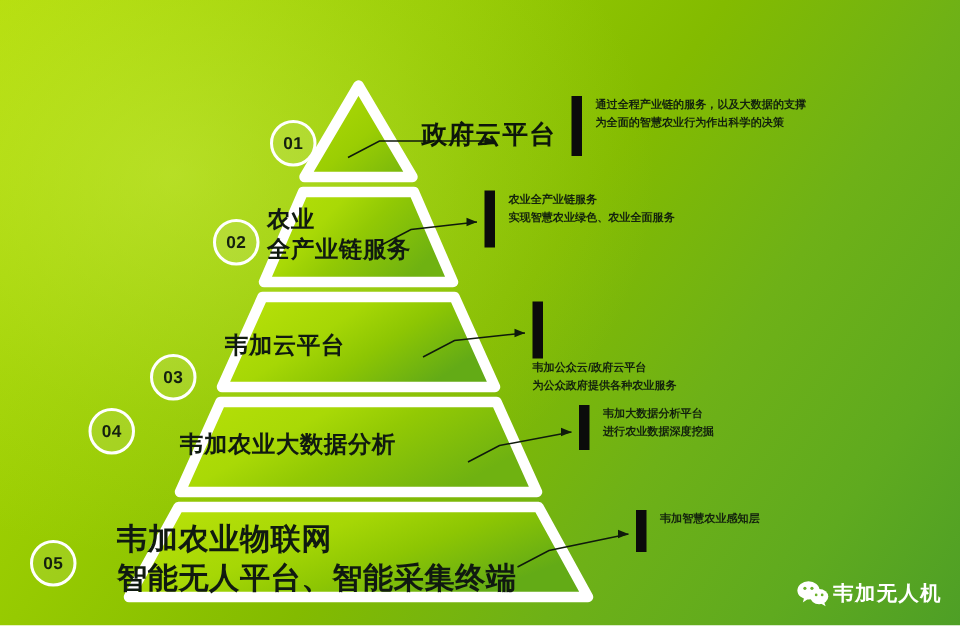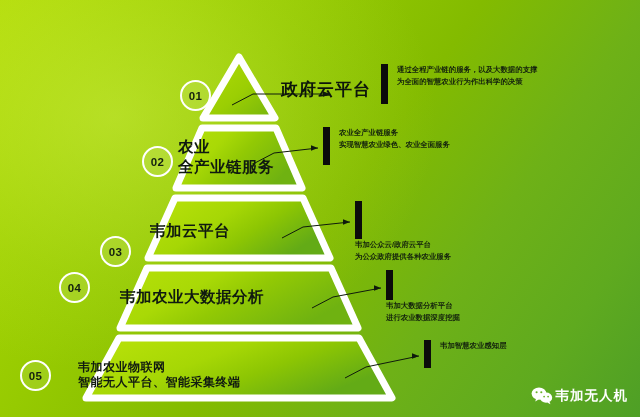--- a/index.html
+++ b/index.html
@@ -57,21 +57,21 @@
     line-height: 1.28;
     white-space: nowrap;
     letter-spacing: 0.5px;
     pointer-events: none;
   }
   .tier-caption .l2 { display: block; }
 
   #cap-2 { left: 178px; top: 137px; width: 160px; font-size: 15.5px; }
   #cap-3 { left: 150px; top: 221px; width: 215px; font-size: 15.5px; }
   #cap-4 { left: 120px; top: 287px; width: 275px; font-size: 15.5px; }
-  #cap-5 { left:  78px; top: 360px; width: 355px; font-size: 12px; }
+  #cap-5 { left:  78px; top: 348px; width: 355px; font-size: 20px; }
 
   
   .badge {
     position: absolute;
     width: 27px;
     height: 27px;
     border-radius: 50%;
     border: 2px solid #ffffff;
     background: rgba(255,255,255,0.10);
     color: #14200f;
@@ -120,21 +120,21 @@
     letter-spacing: 1px;
     white-space: nowrap;
   }
 
   #callout-1 { left: 381px; top: 64px;  height: 40px; }
   #callout-1 .callout-bar { height: 40px; }
   #callout-2 { left: 323px; top: 127px; height: 38px; }
   #callout-2 .callout-bar { height: 38px; }
   #callout-3 { left: 355px; top: 201px; height: 38px; flex-direction: column; }
   #callout-3 .callout-bar { height: 38px; }
-  #callout-4 { left: 386px; top: 270px; height: 30px; flex-direction: column; }
+  #callout-4 { left: 386px; top: 270px; height: 30px; }
   #callout-4 .callout-bar { height: 30px; }
   #callout-5 { left: 424px; top: 340px; height: 28px; }
   #callout-5 .callout-bar { height: 28px; }
 
   
   #watermark {
     position: absolute;
     right: 12px;
     bottom: 12px;
     display: flex;

